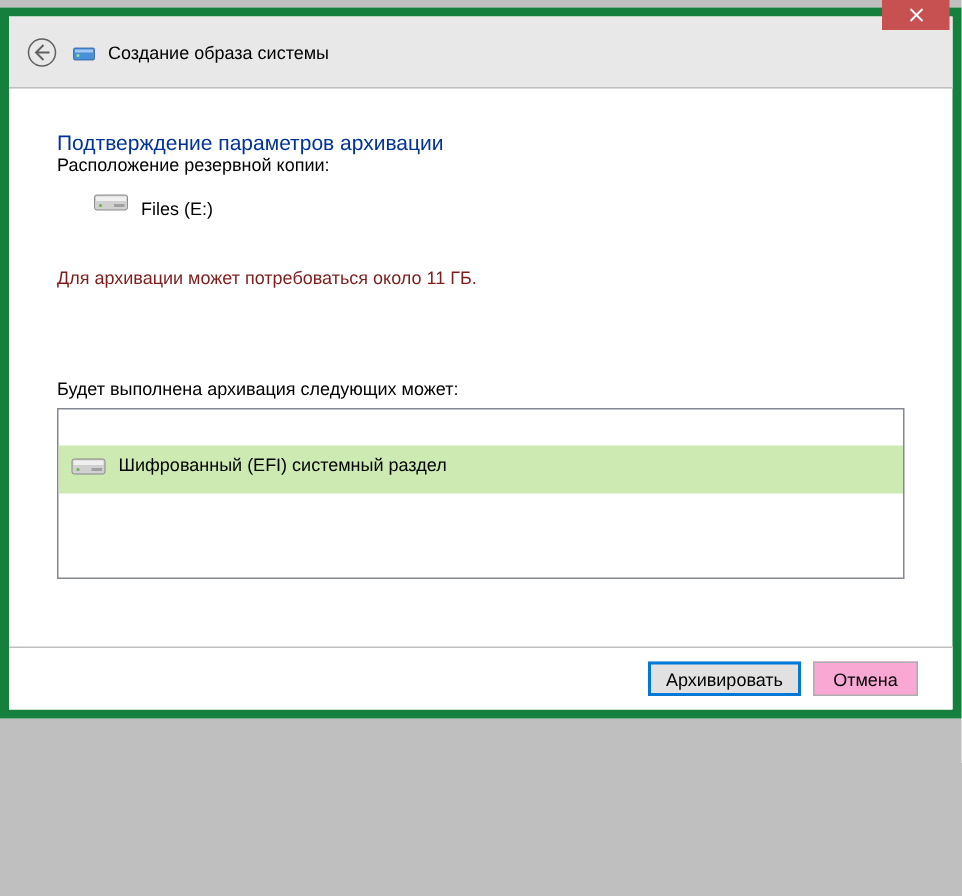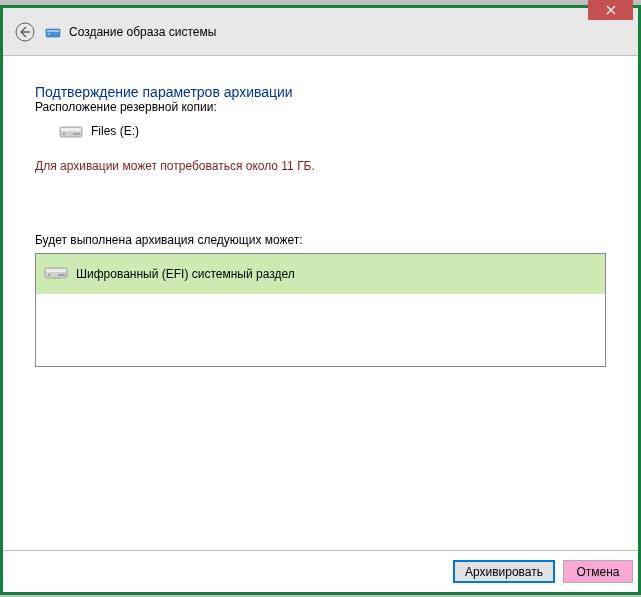--- a/index.html
+++ b/index.html
@@ -9,22 +9,22 @@
     background: #bfbfbf;
     width: 641px;
     height: 597px;
     position: relative;
   }
   .window-frame {
     position: absolute;
     top: 5px;
     left: 0;
     width: 641px;
-    height: 590px;
-    border: 3px solid #15803d;
+    height: 474px;
+    border: 6px solid #15803d;
     background: #fff;
   }
   .close-btn {
     position: absolute;
     top: 0;
     right: 8px;
     width: 45px;
     height: 20px;
     background: #c75050;
     display: flex;
@@ -70,64 +70,64 @@
     font-size: 14px;
     font-weight: normal;
   }
   .sub-label {
     color: #000;
     font-size: 12px;
     margin-bottom: 10px;
   }
   .dest-row {
     display: flex;
-    align-items: flex-start;
+    align-items: flex-end;
     gap: 8px;
     padding-left: 24px;
-    margin-bottom: 16px;
+    margin-bottom: 32px;
   }
   .size-text {
     color: #7f1d1d;
     font-size: 12px;
     margin-bottom: 60px;
   }
   .section-label {
     color: #000;
     font-size: 12px;
     margin-bottom: 6px;
   }
   .disk-list {
     border: 1px solid #828790;
     height: 114px;
     background: #fff;
     overflow: hidden;
   }
   .disk-row {
     display: flex;
-    align-items: center;
-    gap: 8px;
-    padding: 20px 8px;
+    gap: 8px;
+    padding: 6px 8px;
     background: #cdeab2;
     height: 32px;
+    margin-top: 24px;
   }
   .disk-label {
     font-size: 12px;
     color: #000;
   }
   .button-bar {
     position: absolute;
     bottom: 0;
     left: 0;
     right: 0;
     height: 42px;
     border-top: 1px solid #c0c0c0;
     display: flex;
     align-items: center;
     justify-content: flex-end;
-    padding: 0 5px;
+    padding: 0 23px;
     gap: 8px;
     background: #fff;
   }
   .btn {
     min-width: 86px;
     height: 23px;
     border: 1px solid #adadad;
     background: #f9a8d4;
     font-size: 12px;
     font-family: inherit;

